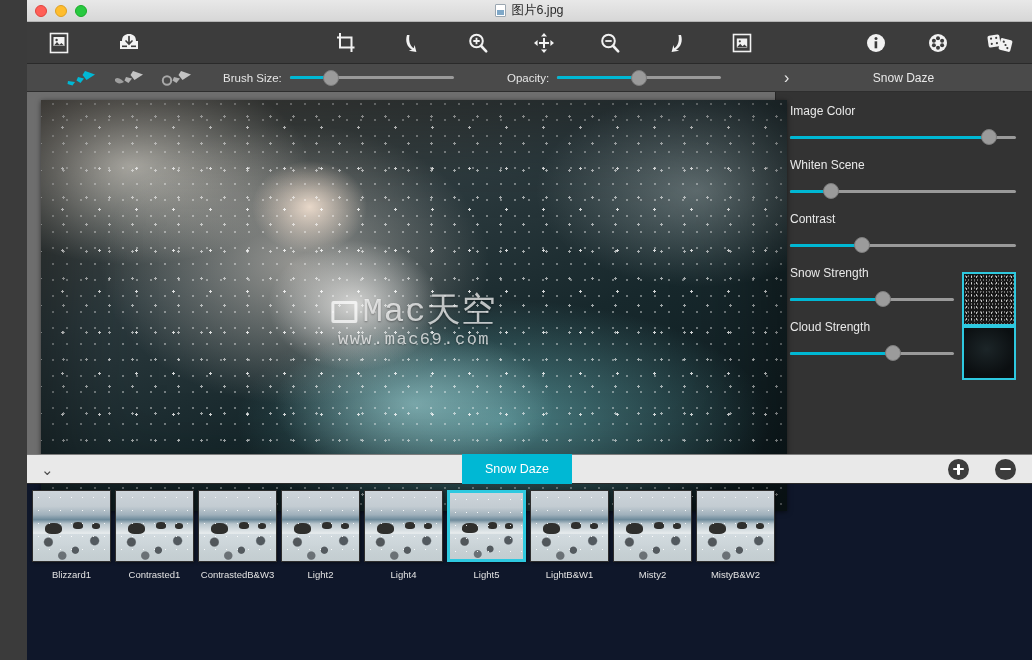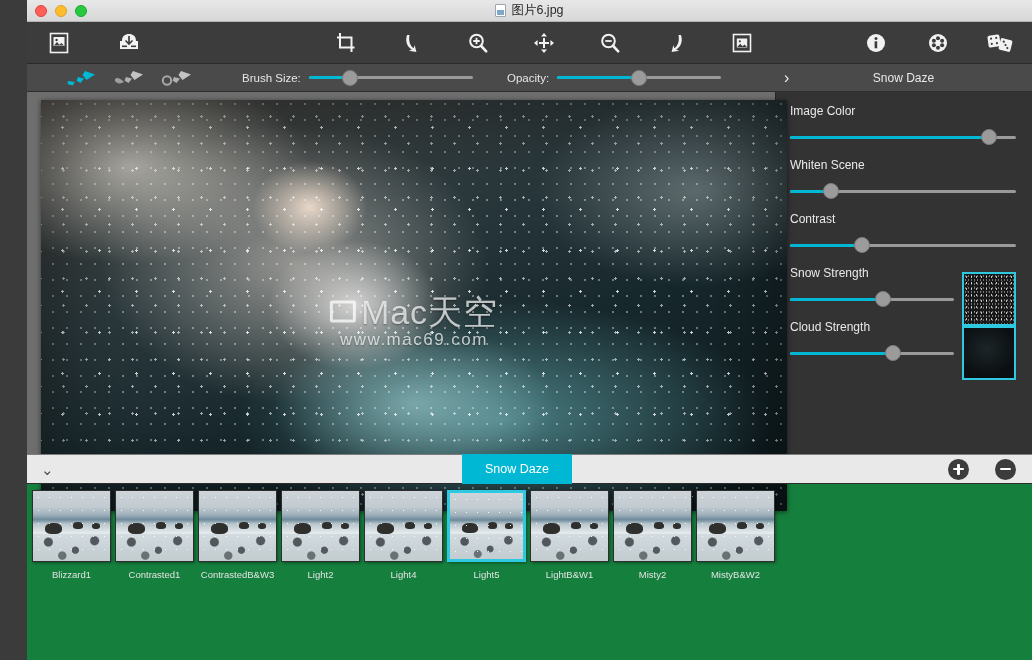--- a/index.html
+++ b/index.html
@@ -56,34 +56,34 @@
   .brushes { display:flex; align-items:center; gap:14px; margin-left:38px; }
   .brush { width:34px; height:18px; cursor:pointer; }
   .lbl { font-size:11.5px; color:#e6e6e6; }
   .slider { position:relative; height:16px; display:flex; align-items:center; cursor:pointer; }
   .strack { position:absolute; left:0; right:0; height:3px; background:#9a9a9a; border-radius:2px; }
   .sfill  { position:absolute; left:0; height:3px; background:#00b8d4; border-radius:2px; }
   .sknob  {
     position:absolute; width:16px; height:16px; border-radius:50%;
     background:#9b9b9b; border:1px solid #7d7d7d; transform:translateX(-8px);
   }
-  .opt-bsize { position:absolute; left:196px; display:flex; align-items:center; gap:8px;margin-left:19px; }
+  .opt-bsize { position:absolute; left:196px; display:flex; align-items:center; gap:8px; }
   .opt-bsize .slider { width:164px; }
   .opt-opac  { position:absolute; left:480px; display:flex; align-items:center; gap:8px; }
   .opt-opac .slider { width:164px; }
   .chev-next { position:absolute; left:757px; color:#e9e9e9; font-size:16px; cursor:pointer; line-height:1; }
   .opt-title { position:absolute; right:0; width:257px; text-align:center; font-size:12px; color:#e9e9e9; }
 
   
   .middle { flex:1 1 auto; display:flex; min-height:0; }
 
   
   .canvas-wrap {
     flex:1 1 auto; background:#6e6e6e; position:relative;
-    display:flex; align-items:center; justify-content:center;
+    display:flex; align-items:center; justify-content:center;font-family:Liberation Mono, monospace;
   }
   .photo {
     position:absolute; left:14px; top:8px; width:746px; height:411px;
     box-shadow:0 1px 5px rgba(0,0,0,.55);
     background:#1d2a2c; overflow:hidden;
   }
   .ph-layer { position:absolute; inset:0; }
   .ph-base {
     background:
       radial-gradient(ellipse 42% 55% at 34% 40%, rgba(236,224,214,.55) 0%, rgba(120,110,100,0) 62%),
@@ -160,21 +160,21 @@
   .circ-btn {
     width:21px; height:21px; border-radius:50%; background:#3c3c3c;
     display:flex; align-items:center; justify-content:center; cursor:pointer;
     color:#fff; position:relative;
   }
   .circ-btn .bar  { position:absolute; width:11px; height:2.5px; background:#fff; border-radius:1px; }
   .circ-btn .bar.v{ width:2.5px; height:11px; }
 
   
   .thumbs {
-    flex:1 1 auto; background:#15803d; display:flex; align-items:flex-start;
+    flex:1 1 auto; background:#0f172a; display:flex; align-items:flex-start;
     padding:6px 0 0 4px; gap:2px; overflow:hidden;
   }
   .thumb { width:81px; display:flex; flex-direction:column; align-items:center; cursor:pointer; }
   .thumb-img {
     width:79px; height:72px; border:1px solid #2e2e2e;
     box-shadow:1px 1px 3px rgba(0,0,0,.4); position:relative; overflow:hidden;
     background:
       linear-gradient(#cdd4da 0%, #c3ccd2 22%, #9fb0bb 34%, #6d8a9b 41%, #b9c6cd 47%, #e5eaec 60%, #cfd6d8 75%, #9aa6ab 100%);
   }
   .thumb-img .sheep {

